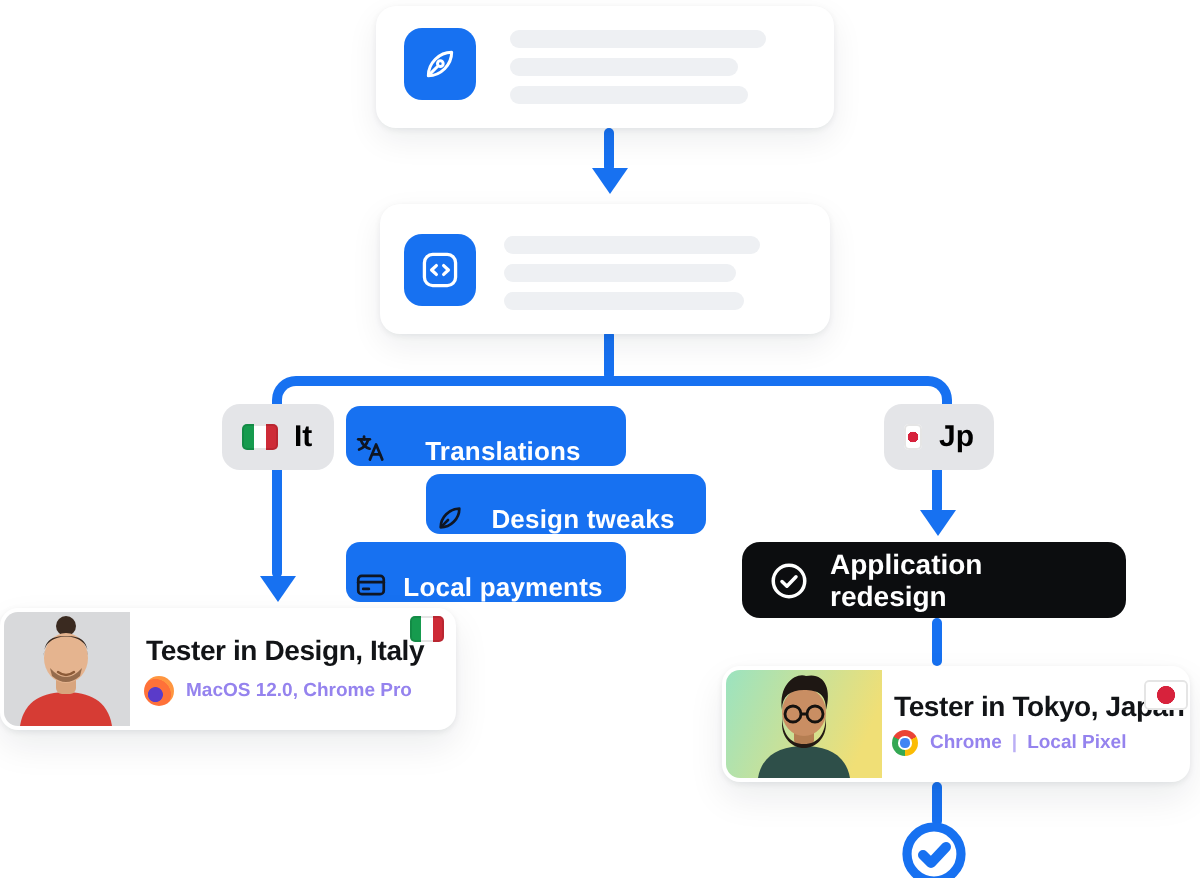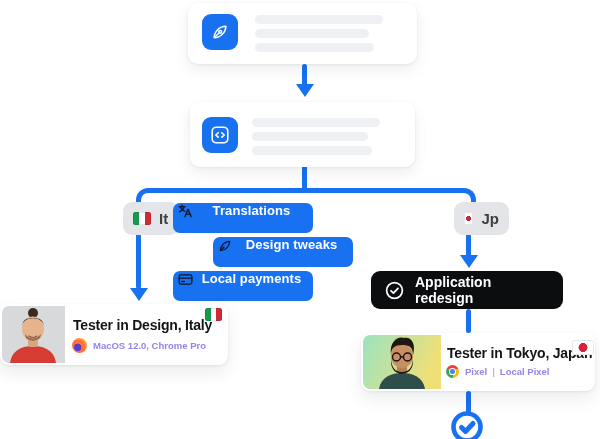--- a/index.html
+++ b/index.html
@@ -16,27 +16,27 @@
     border-radius:12px 12px 0 0;}
   
   .card{position:absolute;background:#fff;border-radius:10px;
     box-shadow:0 1px 3px rgba(16,24,40,.07),0 6px 16px rgba(16,24,40,.07);}
   .step-icon{position:absolute;width:36px;height:36px;border-radius:9px;background:#1771F1;
     display:flex;align-items:center;justify-content:center;}
   .skel{position:absolute;height:9px;border-radius:4.5px;background:#EEF0F3;}
   
   .badge{position:absolute;height:33px;background:#E4E5E8;border-radius:9px;
     display:flex;align-items:center;gap:8px;padding:0 10px;box-sizing:border-box;
-    font-weight:700;font-size:15px;color:#404040;margin-left:12px;}
+    font-weight:700;font-size:15px;color:#000000;}
   .flag{display:inline-block;border-radius:2.5px;box-shadow:inset 0 0 0 1px rgba(0,0,0,.10);}
   .flag-italy{background:linear-gradient(to right,#169B4E 0 33.4%,#fff 33.4% 66.7%,#CE2B37 66.7% 100%);}
   .flag-japan{background:radial-gradient(circle at 50% 50%,#D7223C 0 33%,rgba(215,34,60,0) 35%),#fff;}
   
   .task-btn{position:absolute;left:173px;width:140px;height:30px;background:#1771F1;border-radius:7px;
-    display:flex;align-items:flex-start;padding:0 4px;box-sizing:border-box;cursor:pointer;}
+    display:flex;align-items:flex-end;padding:0 4px;box-sizing:border-box;cursor:pointer;}
   .task-btn .t-icon{width:17px;height:17px;flex:0 0 auto;display:flex;align-items:center;}
   .task-btn .t-label{flex:1;text-align:center;color:#fff;font-weight:700;font-size:13px;letter-spacing:.1px;}
   
   .pill{position:absolute;left:371px;top:271px;width:192px;height:38px;background:#0C0D0F;border-radius:9px;
     display:flex;align-items:center;gap:10px;padding:0 13px;box-sizing:border-box;}
   .pill .p-label{color:#fff;font-weight:700;font-size:14px;}
   
   .tester{position:absolute;background:#fff;border-radius:9px;
     box-shadow:0 1px 3px rgba(16,24,40,.08),0 8px 18px rgba(16,24,40,.08);}
   .tester .photo{position:absolute;left:2px;top:2px;border-radius:7px 0 0 7px;overflow:hidden;}
@@ -186,21 +186,21 @@
         <path d="M28 20 C26 6 36 1 40 3 C49 1 53 9 50 20 C50 12 46 10 39 10 C32 10 28 13 28 20 Z" fill="#1E1713"></path>
         <path d="M28 22 C28 32 32 37 39 37 C46 37 50 32 50 22 L50 27 C50 34 45 39 39 39 C33 39 28 34 28 27 Z" fill="#241A14"></path>
         <circle cx="33.5" cy="22" r="4" fill="none" stroke="#15120F" stroke-width="1.4"></circle>
         <circle cx="44.5" cy="22" r="4" fill="none" stroke="#15120F" stroke-width="1.4"></circle>
         <path d="M37.5 22 H40.5" stroke="#15120F" stroke-width="1.4"></path>
       </svg>
     </div>
     <div class="t-title" style="left:86px;top:12px;">Tester in Tokyo, Japan</div>
     <div class="t-sub" style="left:85px;top:32px;">
       <span class="chrome"></span>
-      <span>Pixel</span>
+      <span>Chrome</span>
       <span class="sep" style="margin:0 -2px;">|</span>
       <span>Local Pixel</span>
     </div>
     <span class="flag flag-japan t-flag" style="left:211px;top:7px;width:22px;height:15px;"></span>
   </div>
 
   <div class="abs" style="left:450px;top:410px;">
     <svg width="34" height="34" viewBox="0 0 34 34" fill="none" stroke="#1771F1" stroke-width="5" stroke-linecap="round" stroke-linejoin="round">
       <circle cx="17" cy="17" r="13.5" stroke-width="4.6"></circle>
       <path d="M11.5 17.5 L15.5 21.5 L23 13.5"></path>

